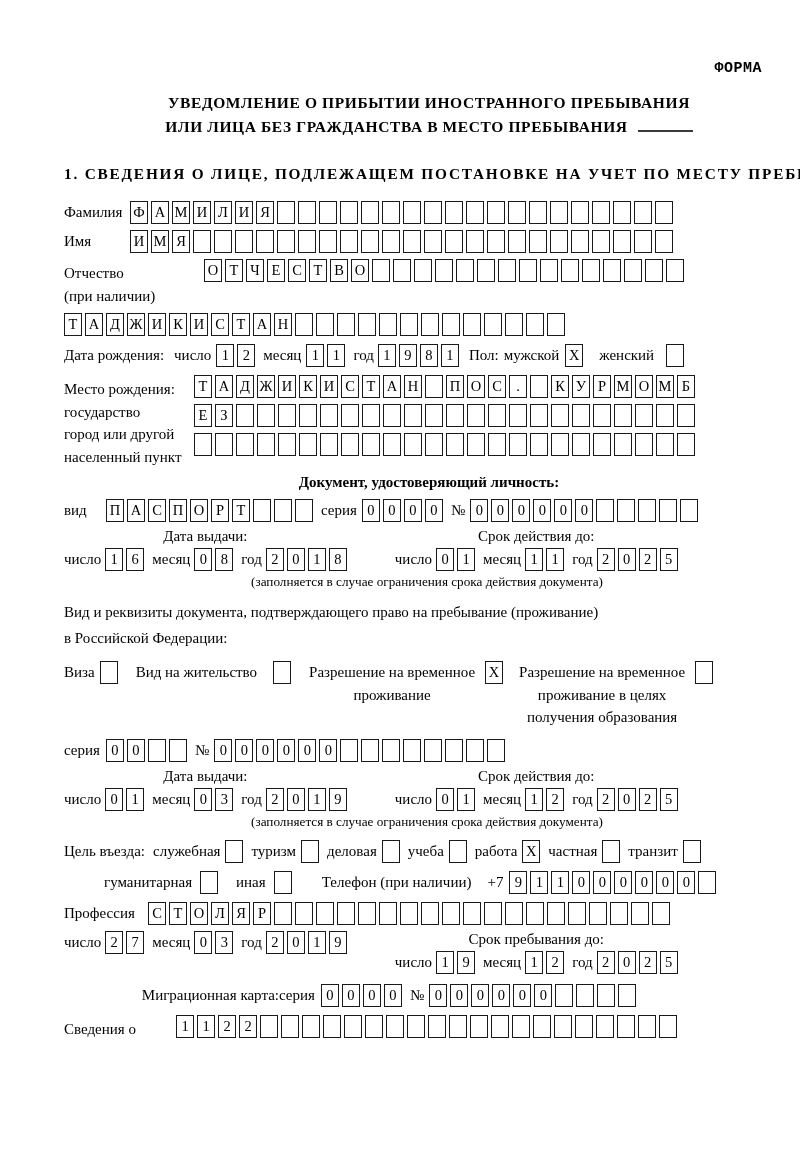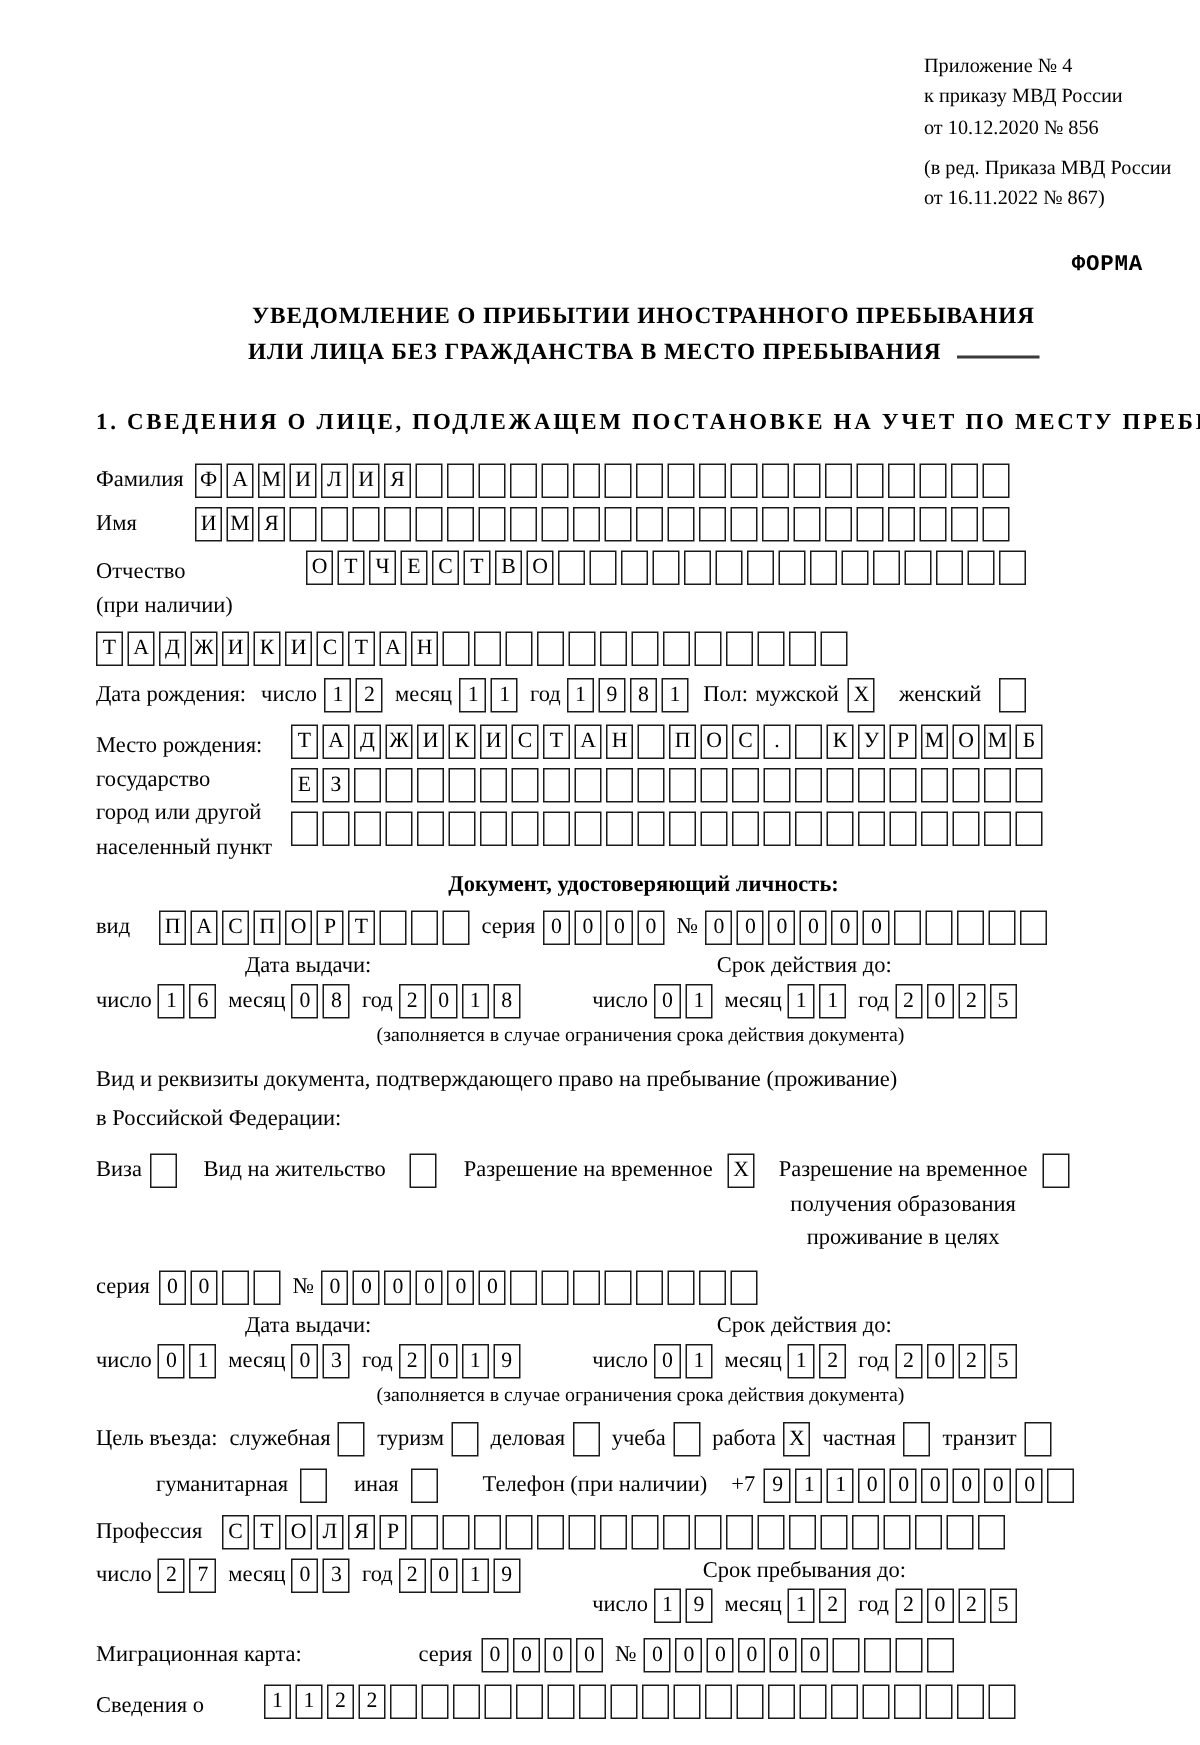--- a/index.html
+++ b/index.html
@@ -18,21 +18,21 @@
 
   .title { text-align: center; font-weight: bold; font-size: 15.5px; margin-top: 14px; line-height: 1.55; letter-spacing: .6px; }
   .blank-line { display: inline-block; width: 55px; border-bottom: 2.2px solid #3a3a3a; height: 4px; margin-left: 10px; }
 
   .sec { font-weight: bold; font-size: 15.3px; margin: 26px 0 18px 0; letter-spacing: 1.8px; white-space: nowrap; }
 
   .row { display: flex; align-items: flex-start; margin-bottom: 6px; }
   .lab { flex: 0 0 auto; padding-top: 3px; }
   .lab2 { line-height: 1.5; padding-top: 3px; }
   .w66 { width: 66px; } .w140 { width: 140px; } .w117 { width: 117px; }
-  .w130 { width: 130px; } .w84 { width: 84px; } .w112 { width: 112px; } .w215 { width: 215px; }
+  .w130 { width: 130px; } .w84 { width: 84px; } .w112 { width: 112px; } .w215 { width: 215px; text-align: right; }
 
   .boxes { display: flex; gap: 3px; flex: 0 0 auto; }
   .cell {
     flex: 0 0 auto; width: 18px; height: 23px;
     border: 1.7px solid #1a1a1a; background: #fff;
     display: flex; align-items: center; justify-content: center;
     font-size: 14.5px;
   }
   .vstack { display: flex; flex-direction: column; gap: 6px; }
 
@@ -54,29 +54,20 @@
   .perm-label { text-align: center; line-height: 1.5; }
 
   .pair { display: flex; align-items: flex-start; margin-left: 8px; }
   .pair .lab { margin-right: 5px; }
 </style>
 </head>
 <body>
 
 <div class="page">
 
-  <div class="appendix">
-    <div>Приложение № 4</div>
-    <div>к приказу МВД России</div>
-    <div>от 10.12.2020 № 856</div>
-    <div class="rev">
-      <div>(в ред. Приказа МВД России</div>
-      <div>от 16.11.2022 № 867)</div>
-    </div>
-  </div>
 
   <div class="forma">ФОРМА</div>
 
   <div class="title">
     <div>УВЕДОМЛЕНИЕ О ПРИБЫТИИ ИНОСТРАННОГО ПРЕБЫВАНИЯ</div>
     <div>
       <span>ИЛИ ЛИЦА БЕЗ ГРАЖДАНСТВА В МЕСТО ПРЕБЫВАНИЯ</span><span class="blank-line"></span>
     </div>
   </div>
 
@@ -420,28 +411,29 @@
     <span class="lab">Виза</span>
     <div class="boxes ml5">
         <span class="cell"></span>
       </div>
     <span class="lab ml18">Вид на жительство</span>
     <div class="boxes ml16">
         <span class="cell"></span>
       </div>
     <div class="perm-label ml18">
       <div>Разрешение на временное</div>
+      <div>проживание</div>
     </div>
     <div class="boxes ml10">
         <span class="cell">X</span>
       </div>
     <div class="perm-label ml16">
       <div>Разрешение на временное</div>
+      <div>проживание в целях</div>
       <div>получения образования</div>
-      <div>проживание в целях</div>
     </div>
     <div class="boxes ml10">
         <span class="cell"></span>
       </div>
   </div>
 
   <div class="row">
     <span class="lab">серия</span>
     <div class="boxes ml6">
         <span class="cell">0</span>

